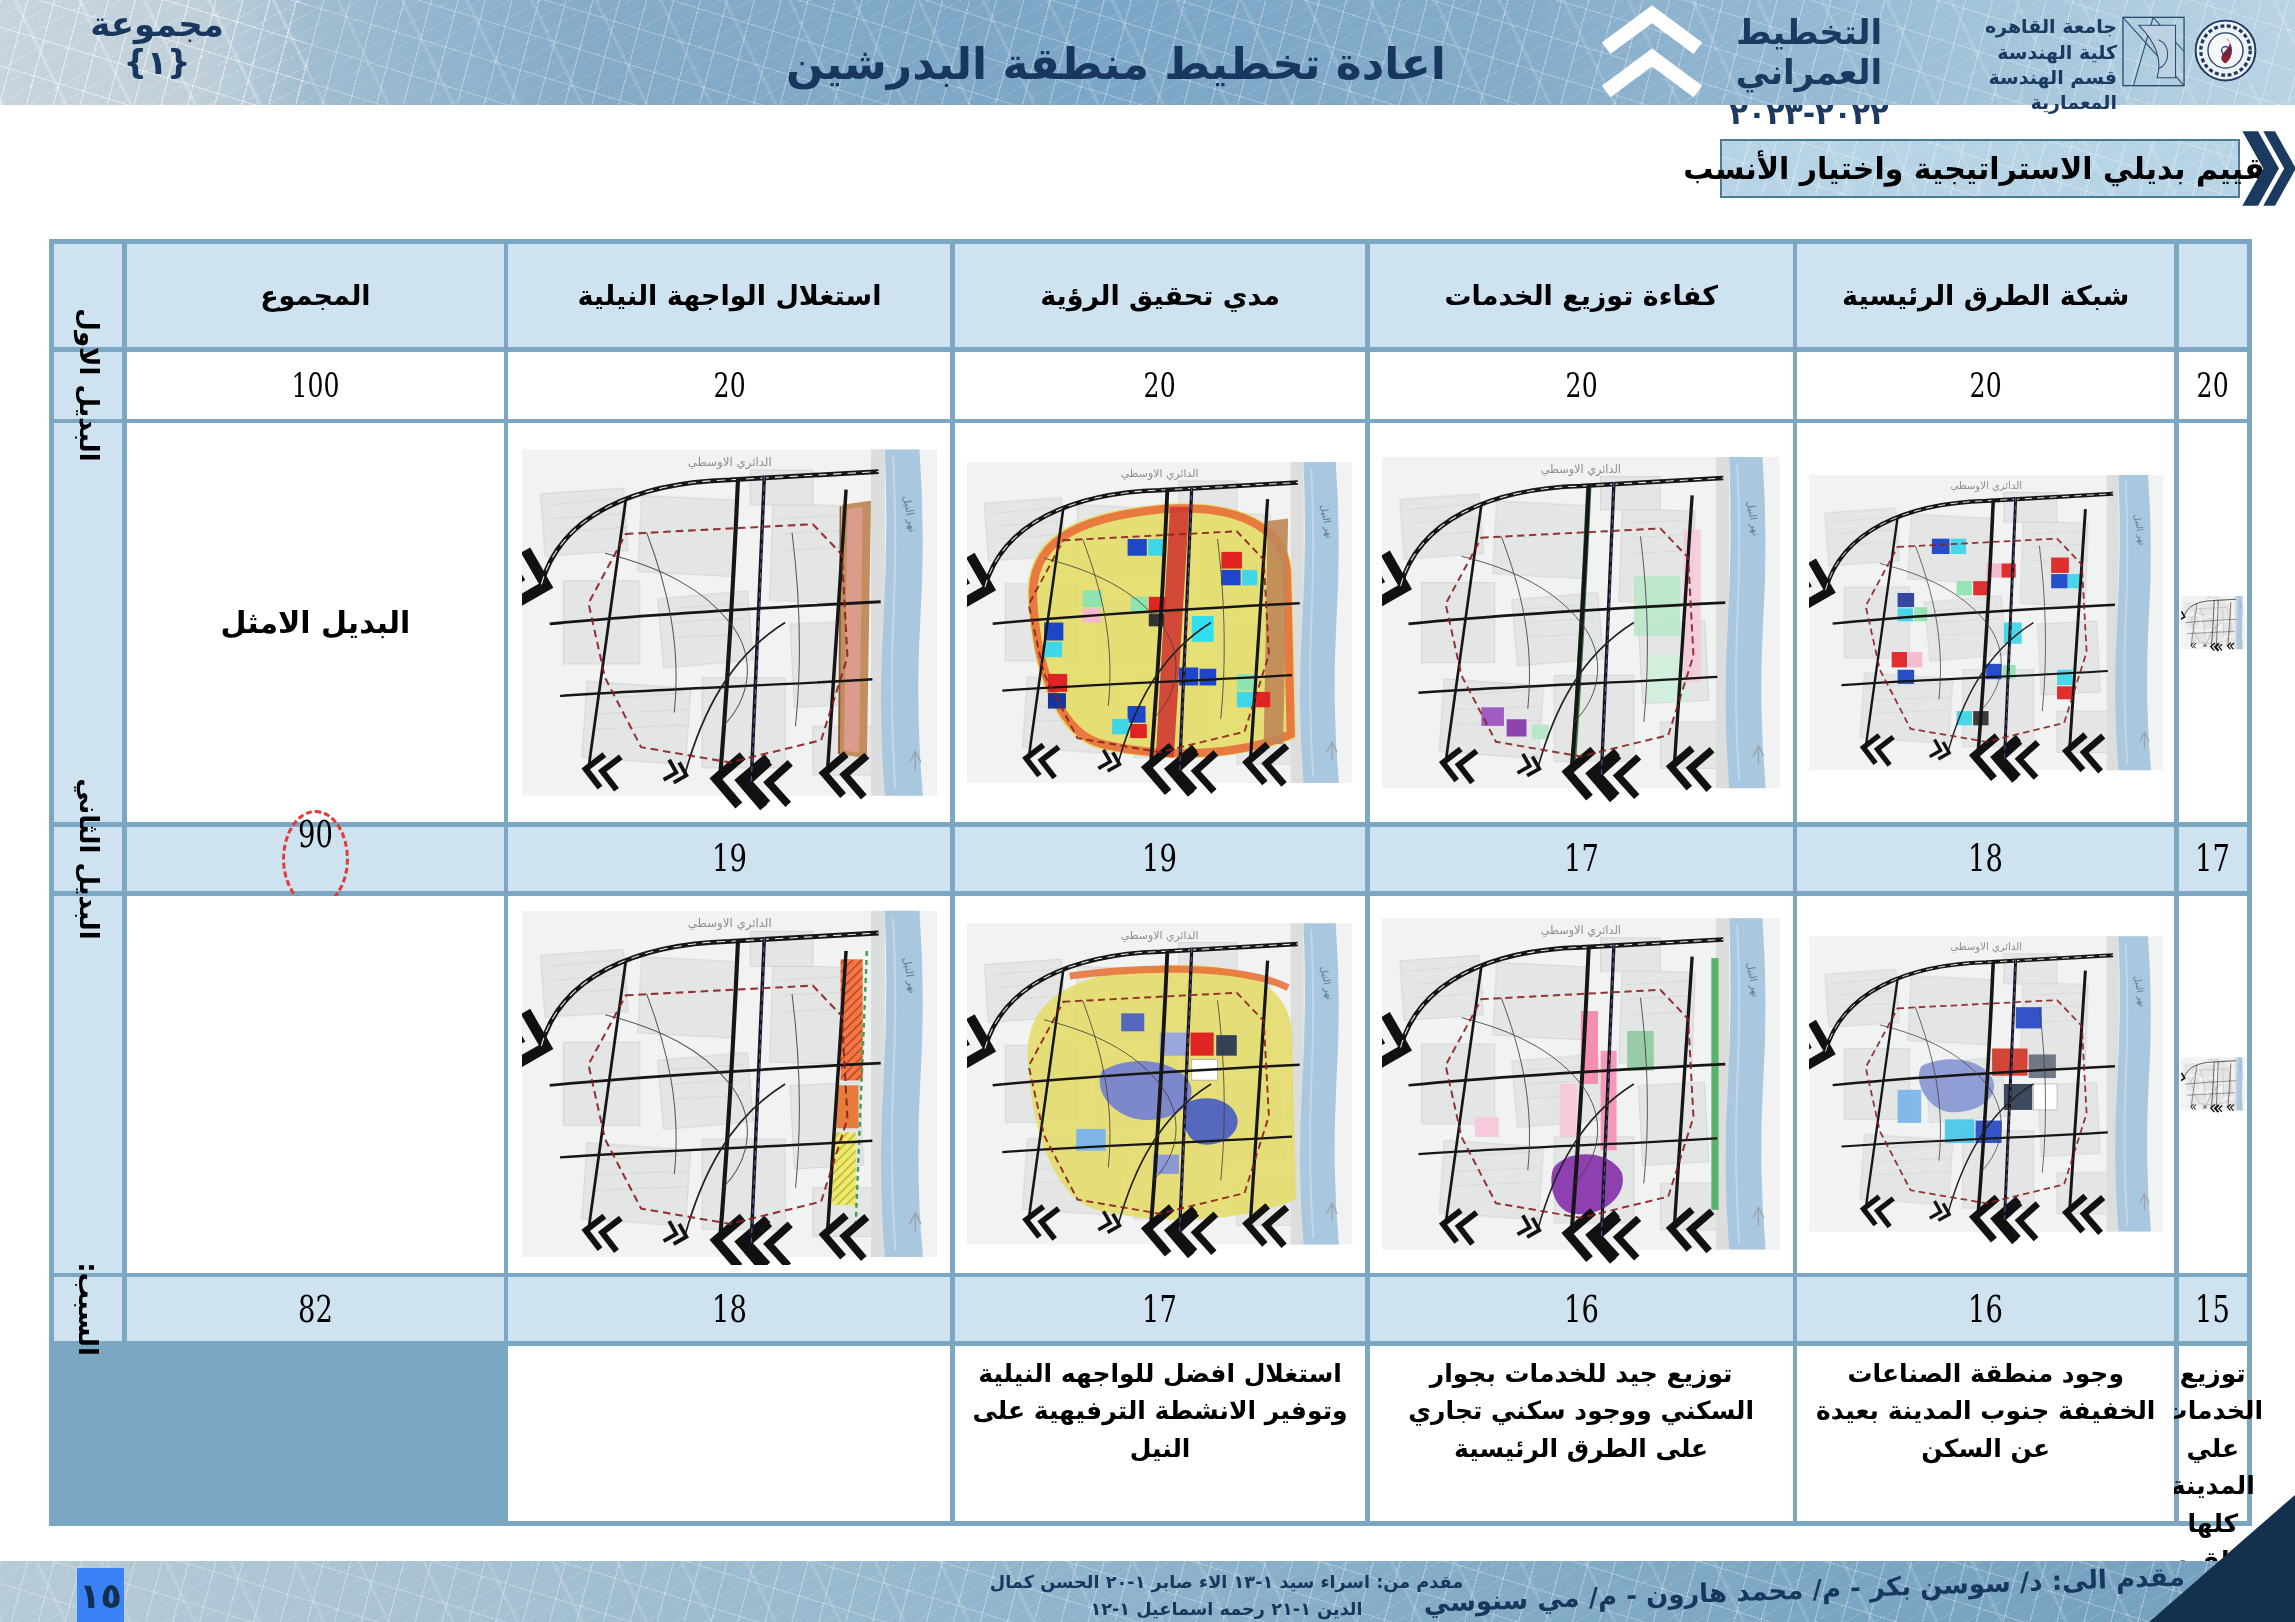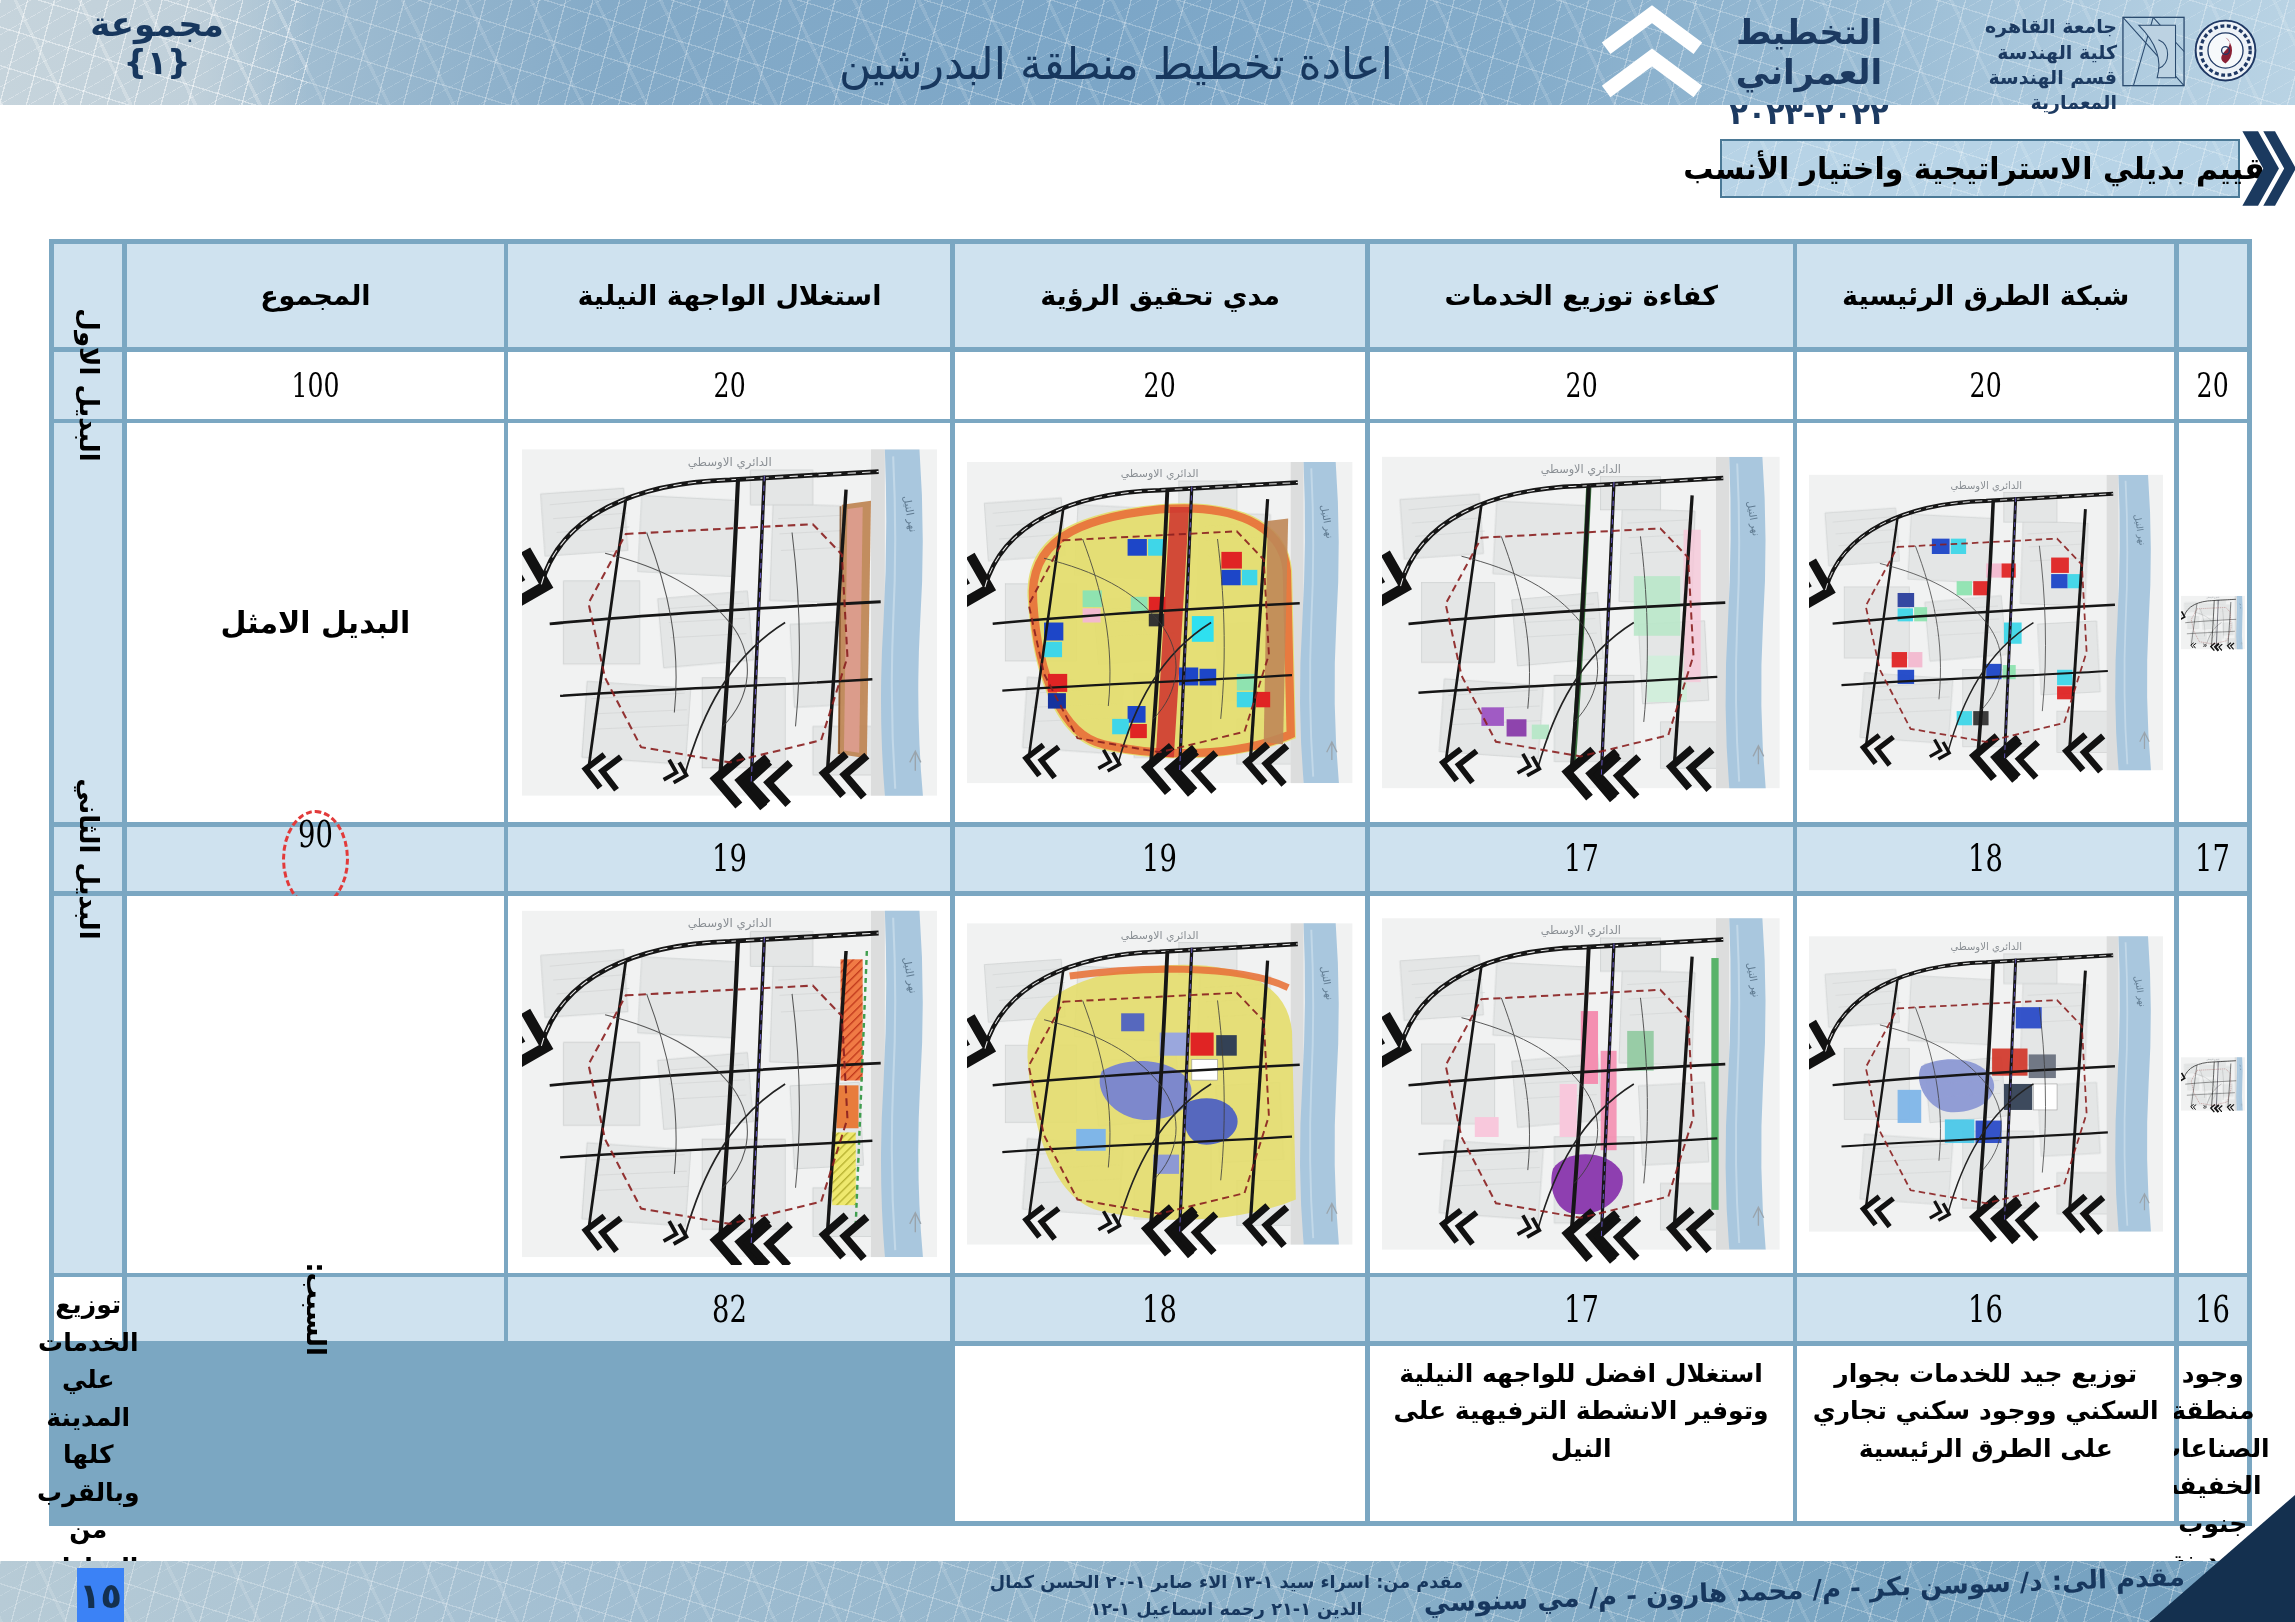--- a/index.html
+++ b/index.html
@@ -29,21 +29,21 @@
   }
   .group-badge{
     position:absolute; left:62px; top:3.9px; width:190px; text-align:center;
     color:#17375e; font-weight:bold; line-height:1.18; z-index:3;
   }
   .group-badge .g1{ font-size:34px; }
   .group-badge .g2{ font-size:33px; }
   .page-title{
     position:absolute; left:707px; top:0; width:818px; height:126px;
     display:flex; align-items:center; justify-content:center;
-    color:#17375e; font-size:44px; font-weight:normal; z-index:3; white-space:nowrap;
+    color:#17375e; font-size:44px; font-weight:bold; z-index:3; white-space:nowrap;
   }
   .chevron-logo{ position:absolute; left:1593px; top:5.2px; z-index:3; }
   .course-block{
     position:absolute; left:1701px; top:11.8px; width:216px; text-align:center;
     color:#1c3a61; font-weight:bold; z-index:3;
   }
   .course-block .c1{ font-size:34px; }
   .course-block .c2{ font-size:30px; margin-top:3.9px; letter-spacing:1.3px; }
   .uni-block{
     position:absolute; left:1953px; top:14.4px; width:164px; text-align:right;
@@ -466,20 +466,23 @@
         <path d="M498,58 L482,452" stroke="#3f9e4f" stroke-width="3.5" stroke-dasharray="7 6" fill="none"></path>
       </g>
       <use href="#map-roads"></use>
     </svg>
   </div>
 
   <div class="cell c-white"></div>
 
   <div class="cell c-blue"></div>
   <div class="cell c-blue scell">
+      <span class="num">15</span>
+    </div>
+  <div class="cell c-blue scell">
       <span class="num">16</span>
     </div>
   <div class="cell c-blue scell">
       <span class="num">16</span>
     </div>
   <div class="cell c-blue scell">
       <span class="num">17</span>
     </div>
   <div class="cell c-blue scell">
       <span class="num">18</span>

